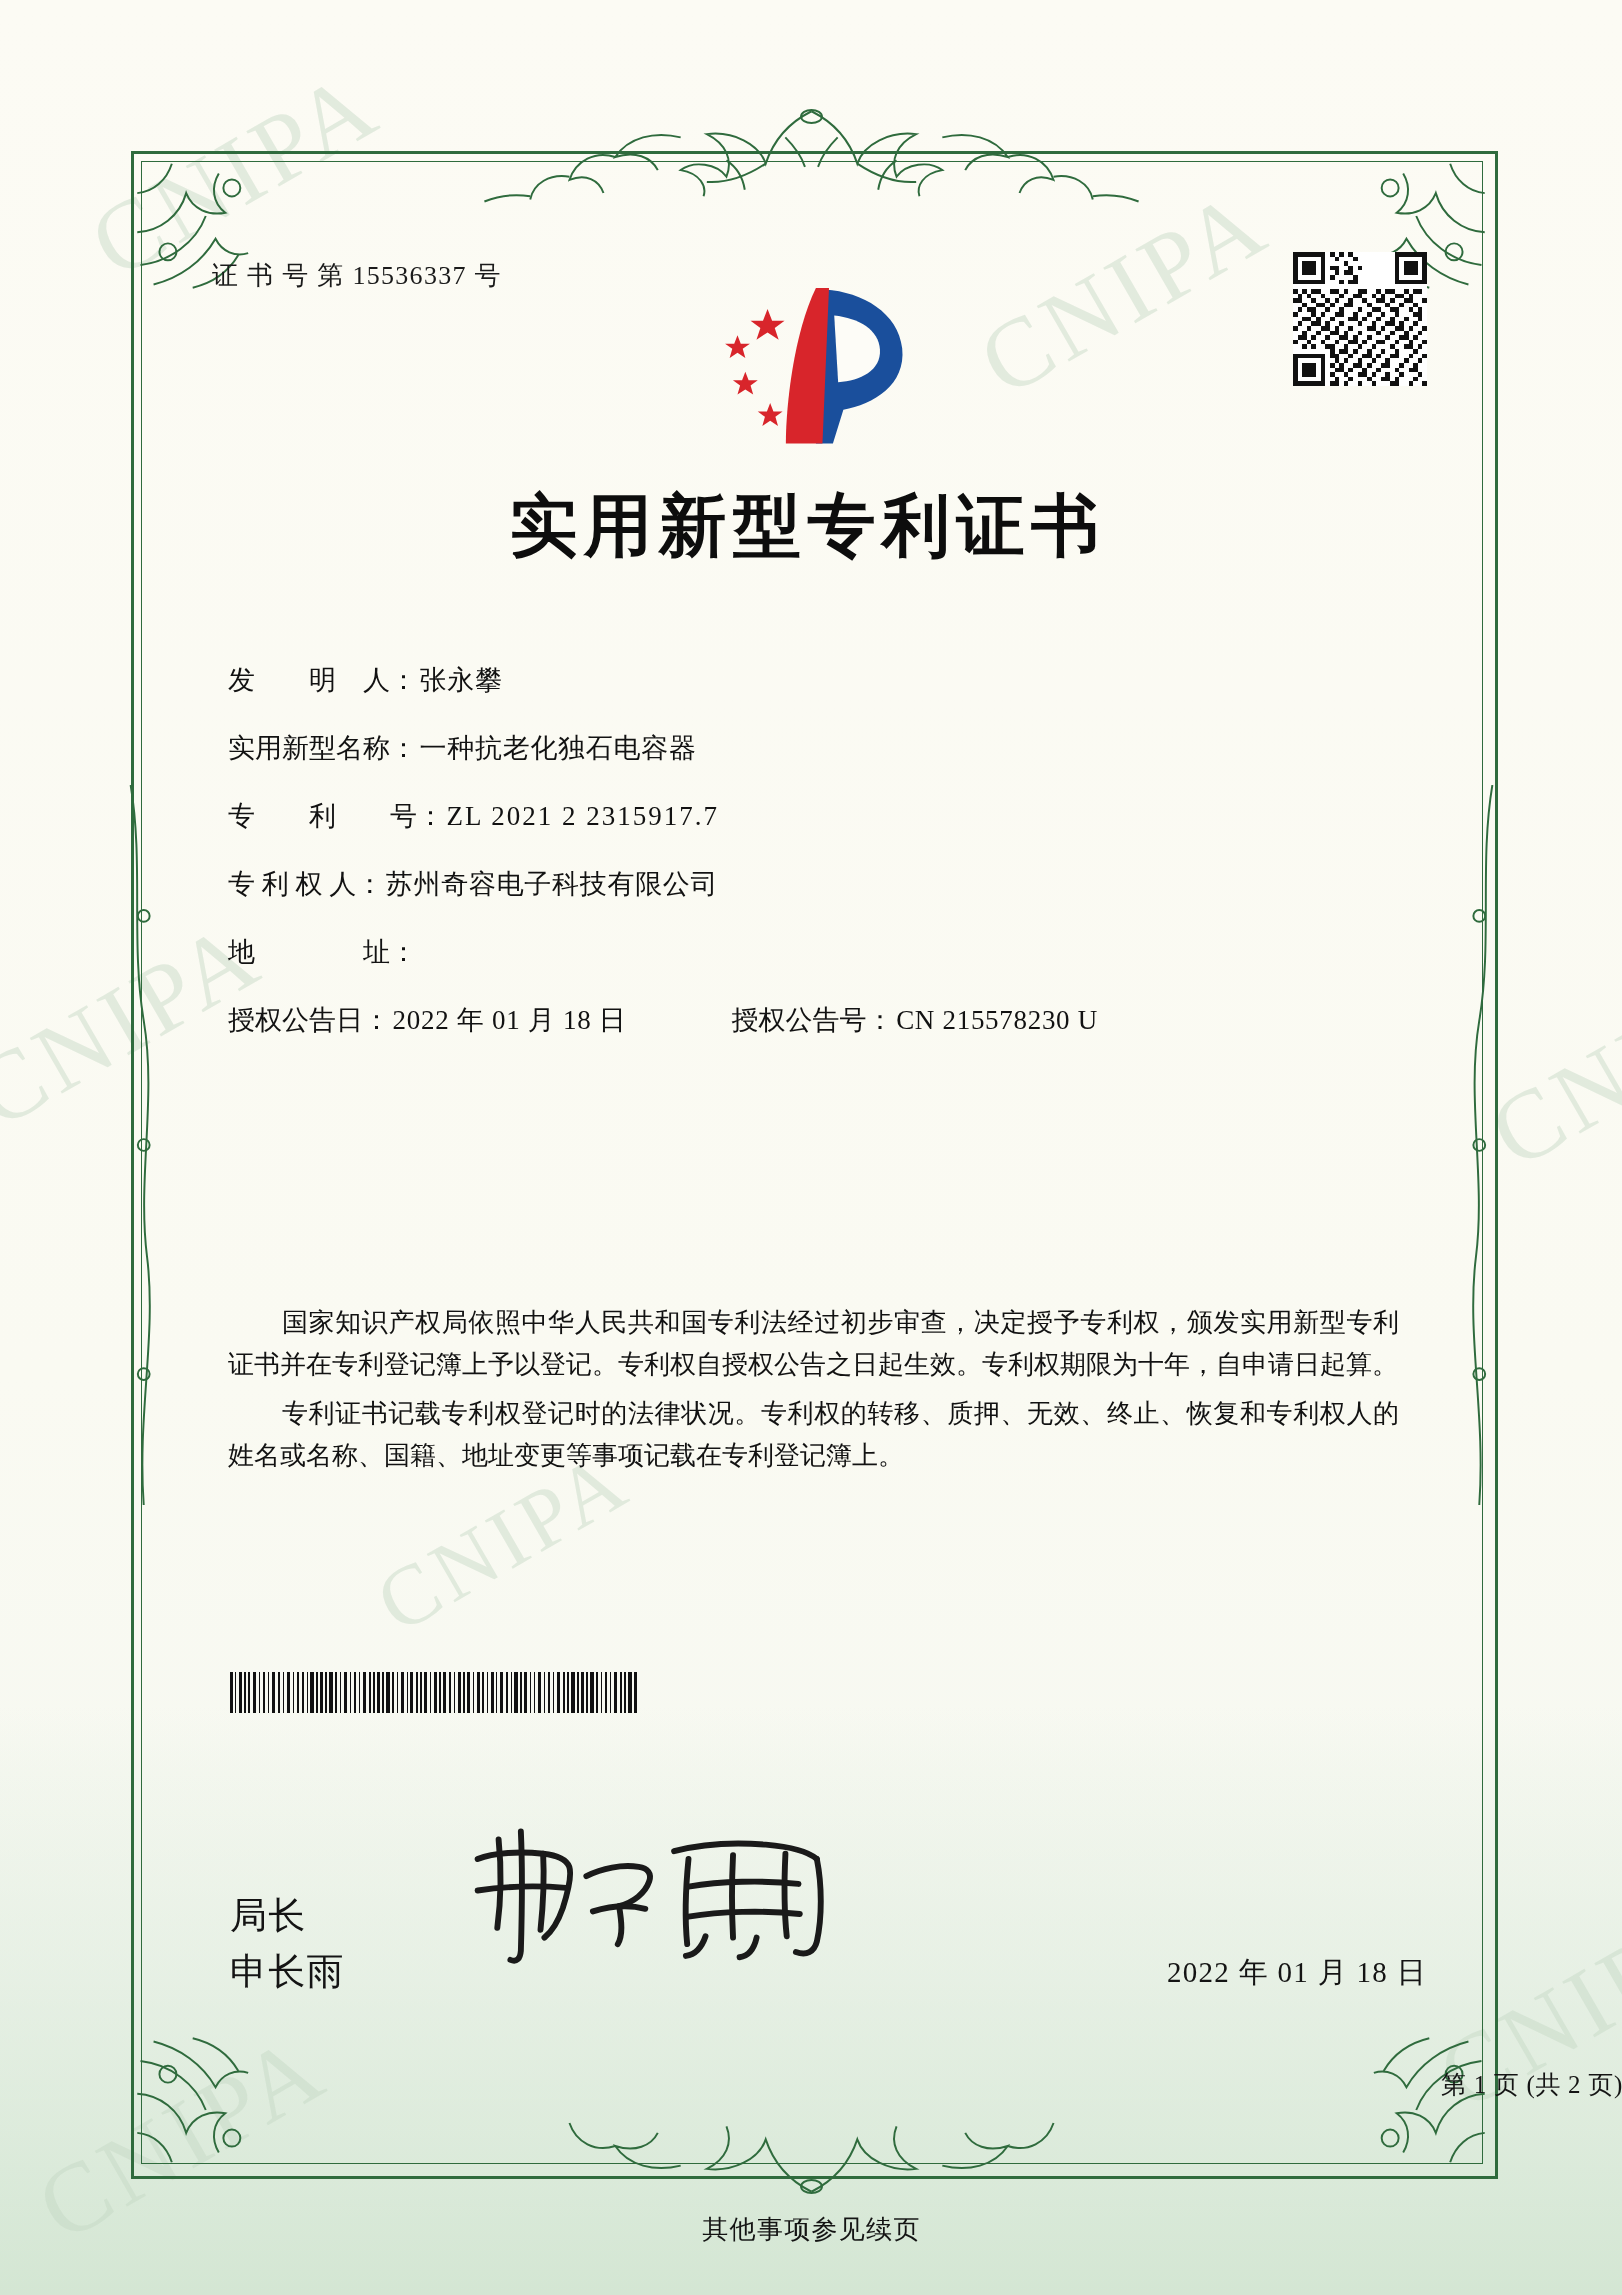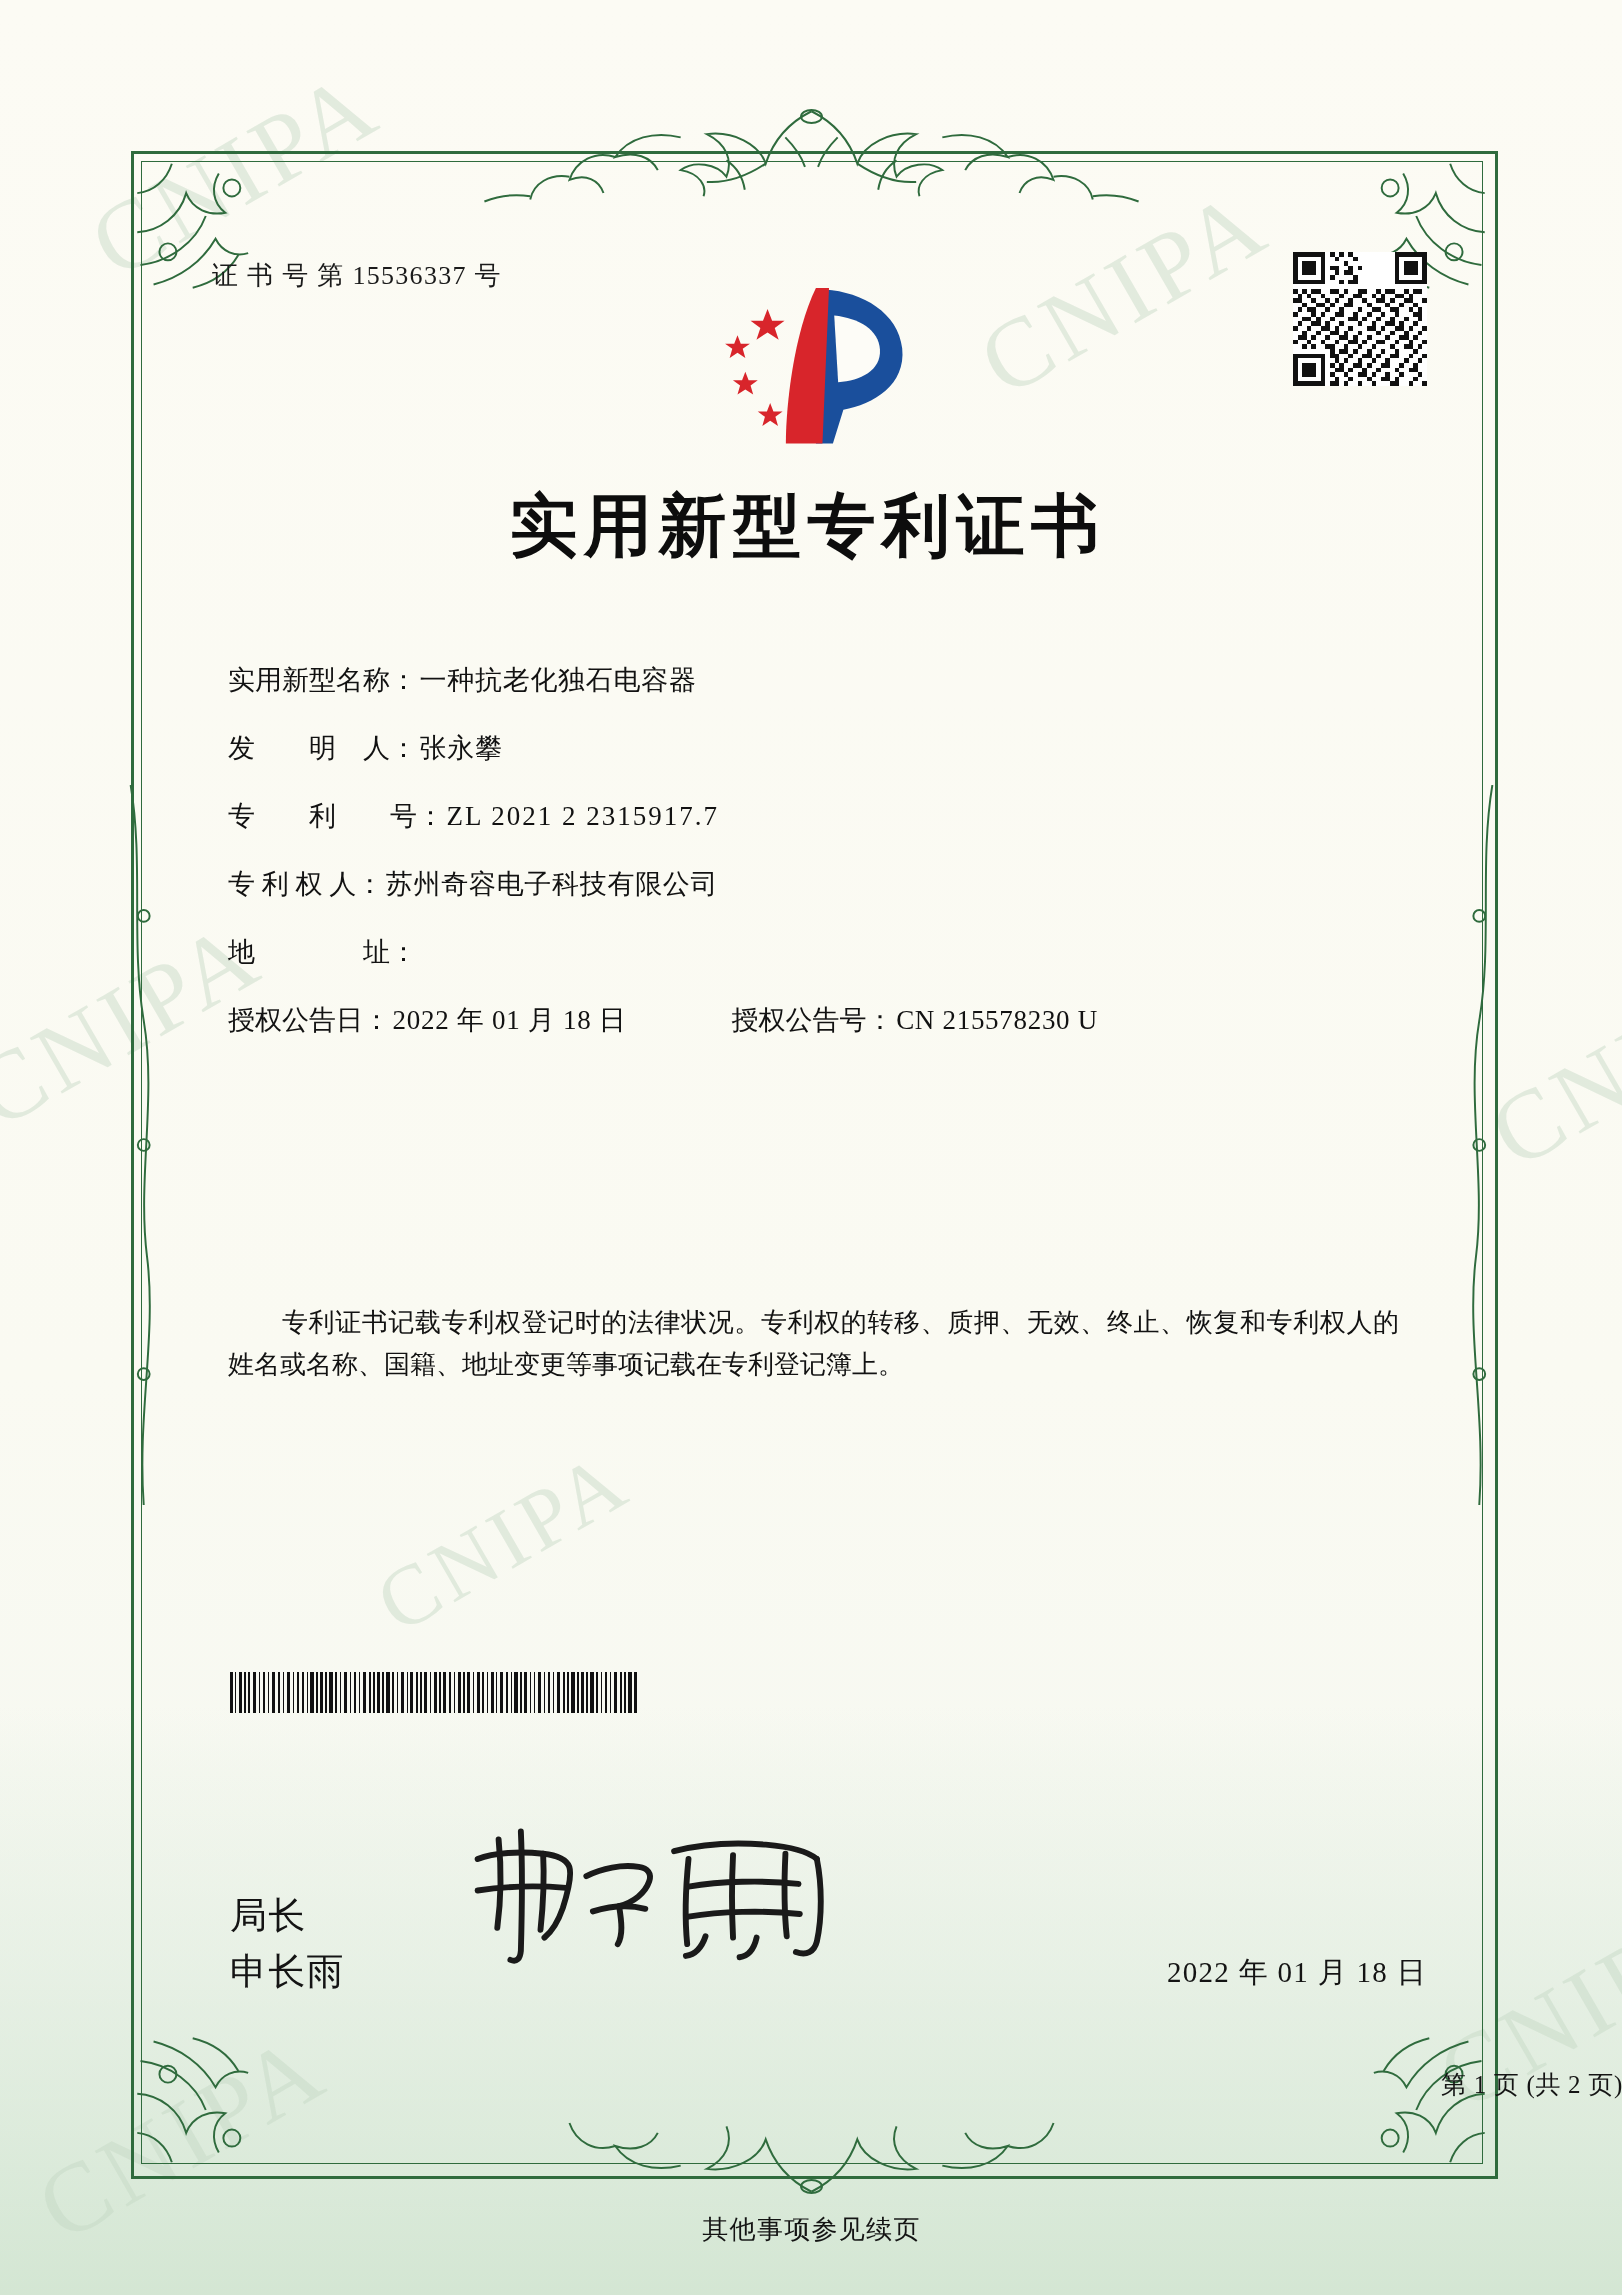--- a/index.html
+++ b/index.html
@@ -570,26 +570,26 @@
       <polygon points="66,92 71,105 85,105 74,113 78,127 66,119 54,127 58,113 47,105 61,105"></polygon>
       <polygon points="78,148 83,161 97,161 86,169 90,183 78,175 66,183 70,169 59,161 73,161"></polygon>
       <polygon points="116,196 121,209 135,209 124,217 128,231 116,223 104,231 108,217 97,209 111,209"></polygon>
     </g>
   </svg>
 
   <div class="title">实用新型专利证书</div>
 
   <div class="fields">
     <div class="field-row">
+      <span class="f-label">发　　明　人：</span>
+      <span class="f-value">张永攀</span>
+    </div>
+    <div class="field-row">
       <span class="f-label">实用新型名称：</span>
       <span class="f-value">一种抗老化独石电容器</span>
-    </div>
-    <div class="field-row">
-      <span class="f-label">发　　明　人：</span>
-      <span class="f-value">张永攀</span>
     </div>
     <div class="field-row">
       <span class="f-label">专　　利　　号：</span>
       <span class="f-value mono-num">ZL 2021 2 2315917.7</span>
     </div>
     <div class="field-row">
       <span class="f-label">专 利 权 人：</span>
       <span class="f-value">苏州奇容电子科技有限公司</span>
     </div>
     <div class="field-row">
@@ -598,20 +598,21 @@
     <div class="field-row">
       <span class="f-label">授权公告日：</span>
       <span class="f-value">2022 年 01 月 18 日</span>
       <span class="inline-gap"></span>
       <span class="f-label">授权公告号：</span>
       <span class="f-value">CN 215578230 U</span>
     </div>
   </div>
 
   <div class="paragraphs">
+    <p>国家知识产权局依照中华人民共和国专利法经过初步审查，决定授予专利权，颁发实用新型专利证书并在专利登记簿上予以登记。专利权自授权公告之日起生效。专利权期限为十年，自申请日起算。</p>
     <p>专利证书记载专利权登记时的法律状况。专利权的转移、质押、无效、终止、恢复和专利权人的姓名或名称、国籍、地址变更等事项记载在专利登记簿上。</p>
   </div>
 
   <svg class="barcode" viewBox="0 0 630 62" shape-rendering="crispEdges">
     <g fill="#111111">
       <rect x="0" y="0" width="4" height="62"></rect>
         <rect x="7" y="0" width="2" height="62"></rect>
       <rect x="13" y="0" width="5" height="62"></rect>
         <rect x="22" y="0" width="2" height="62"></rect>
       <rect x="28" y="0" width="3" height="62"></rect>

